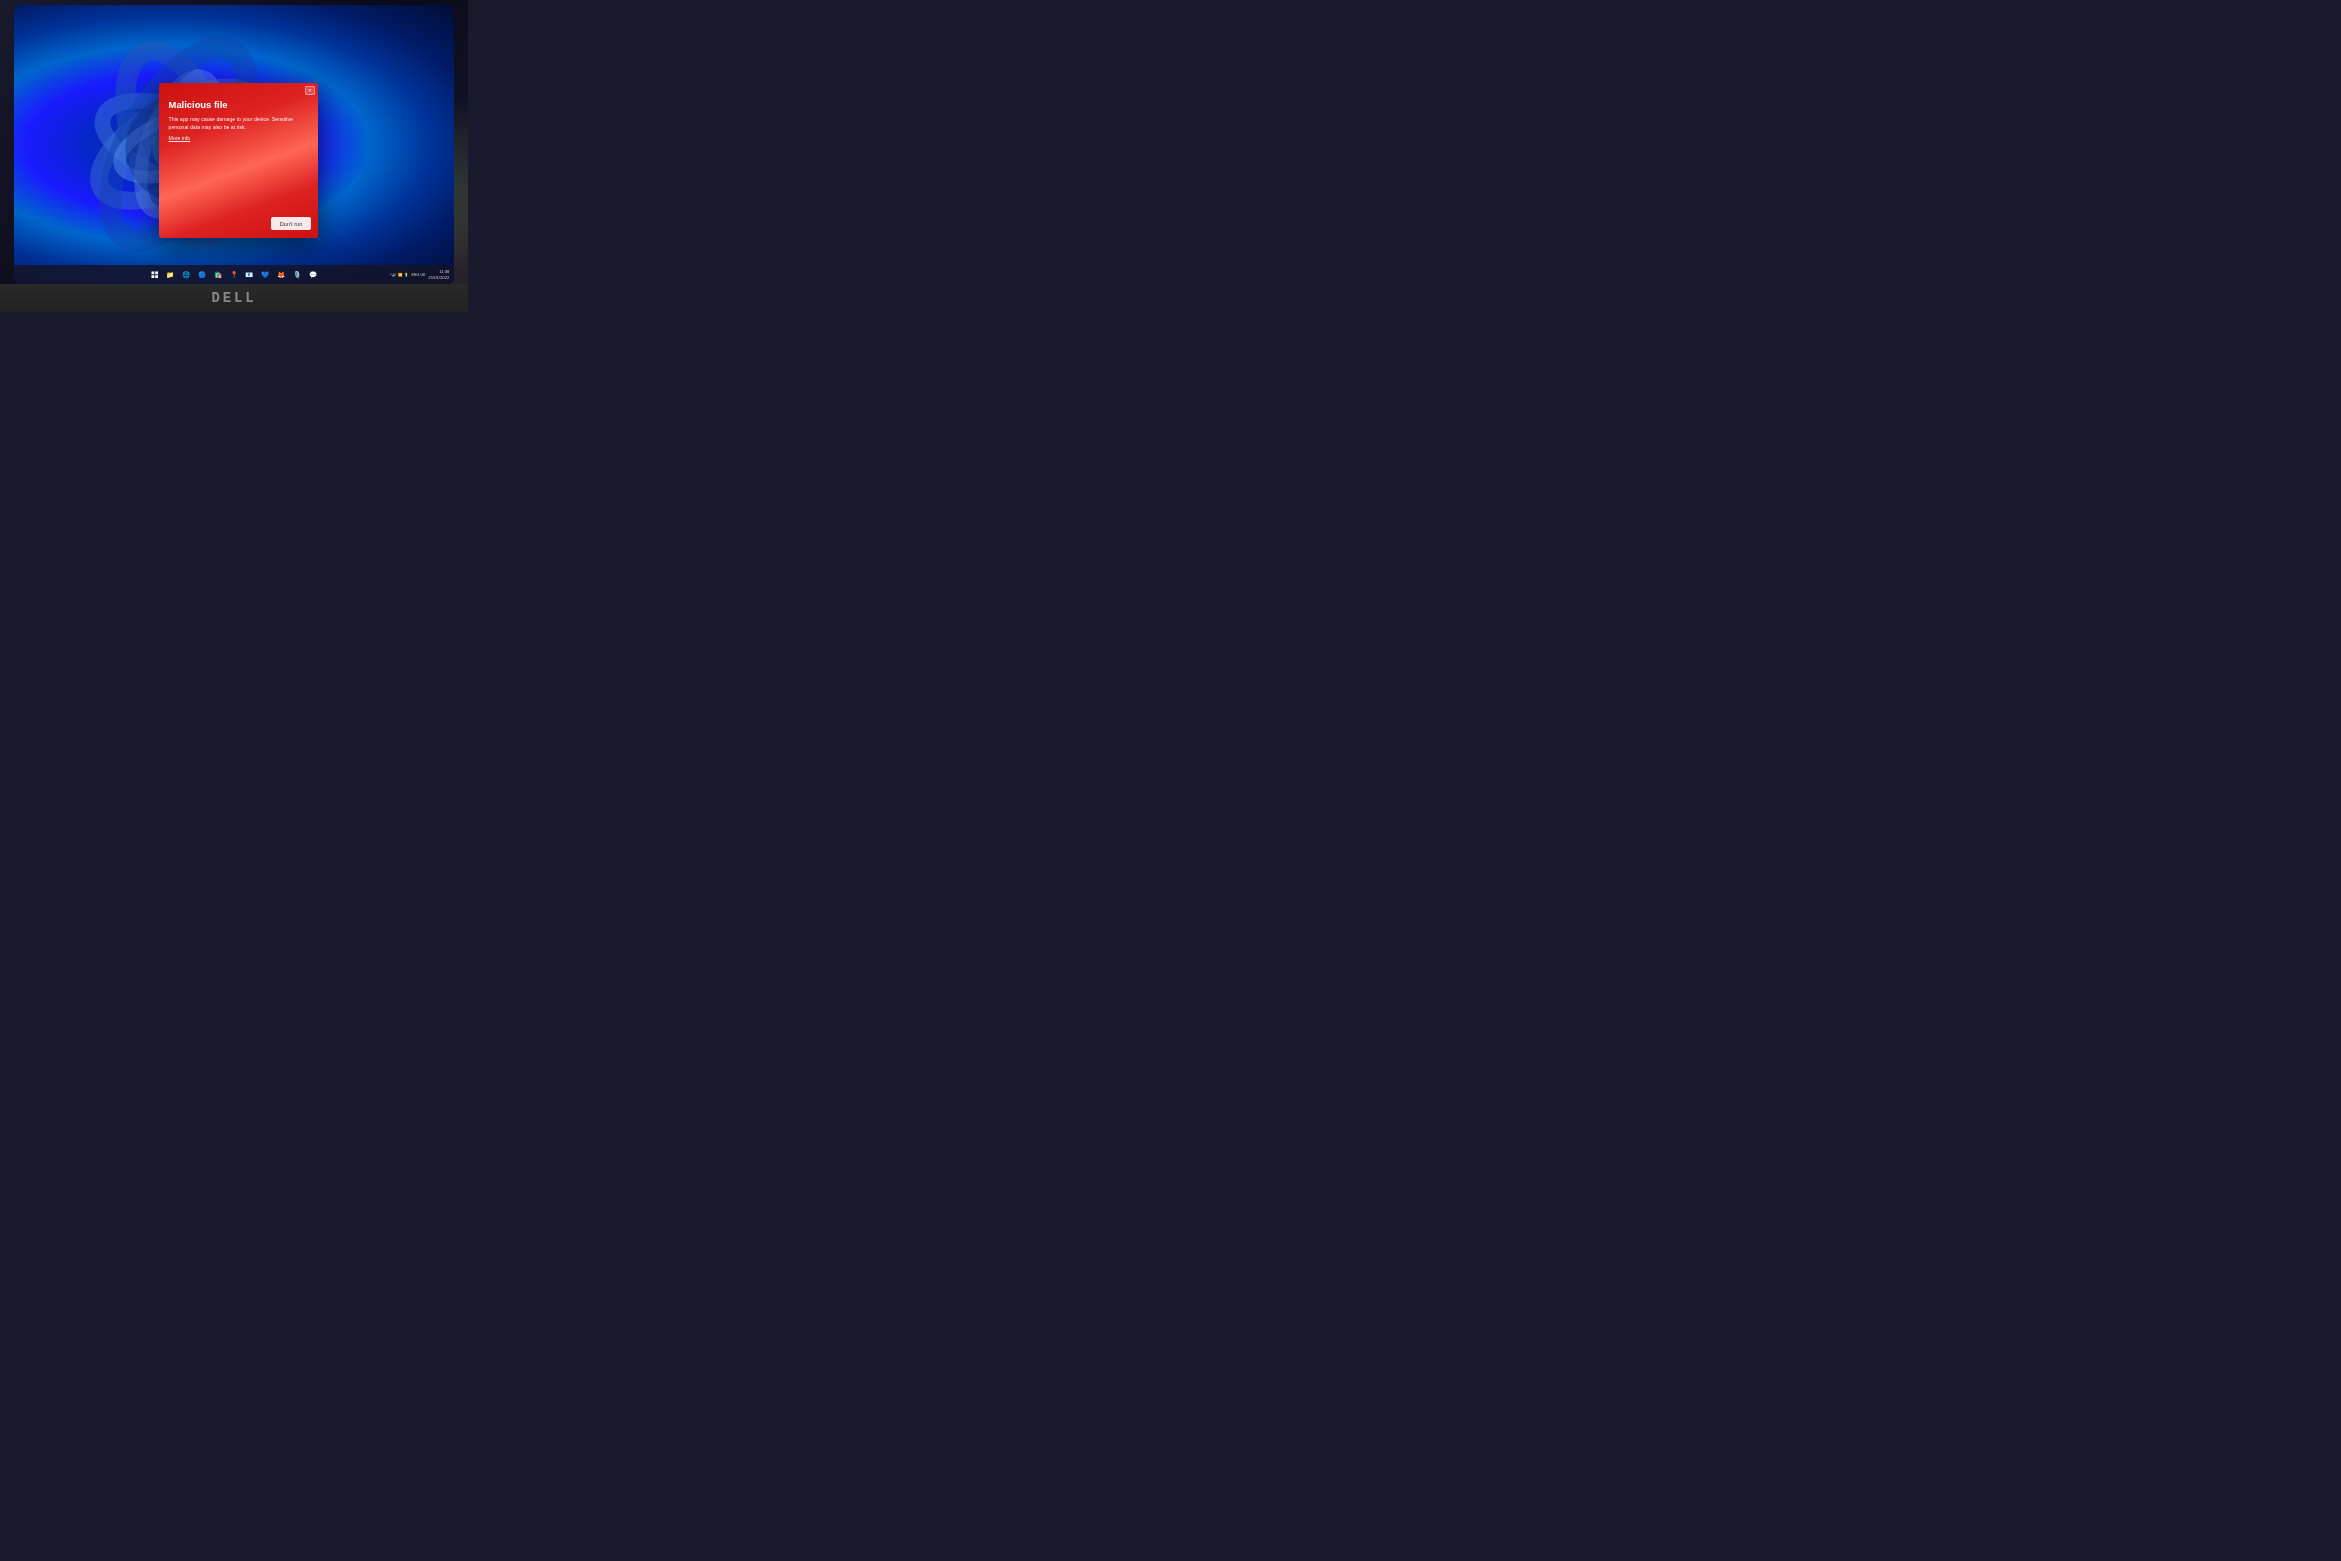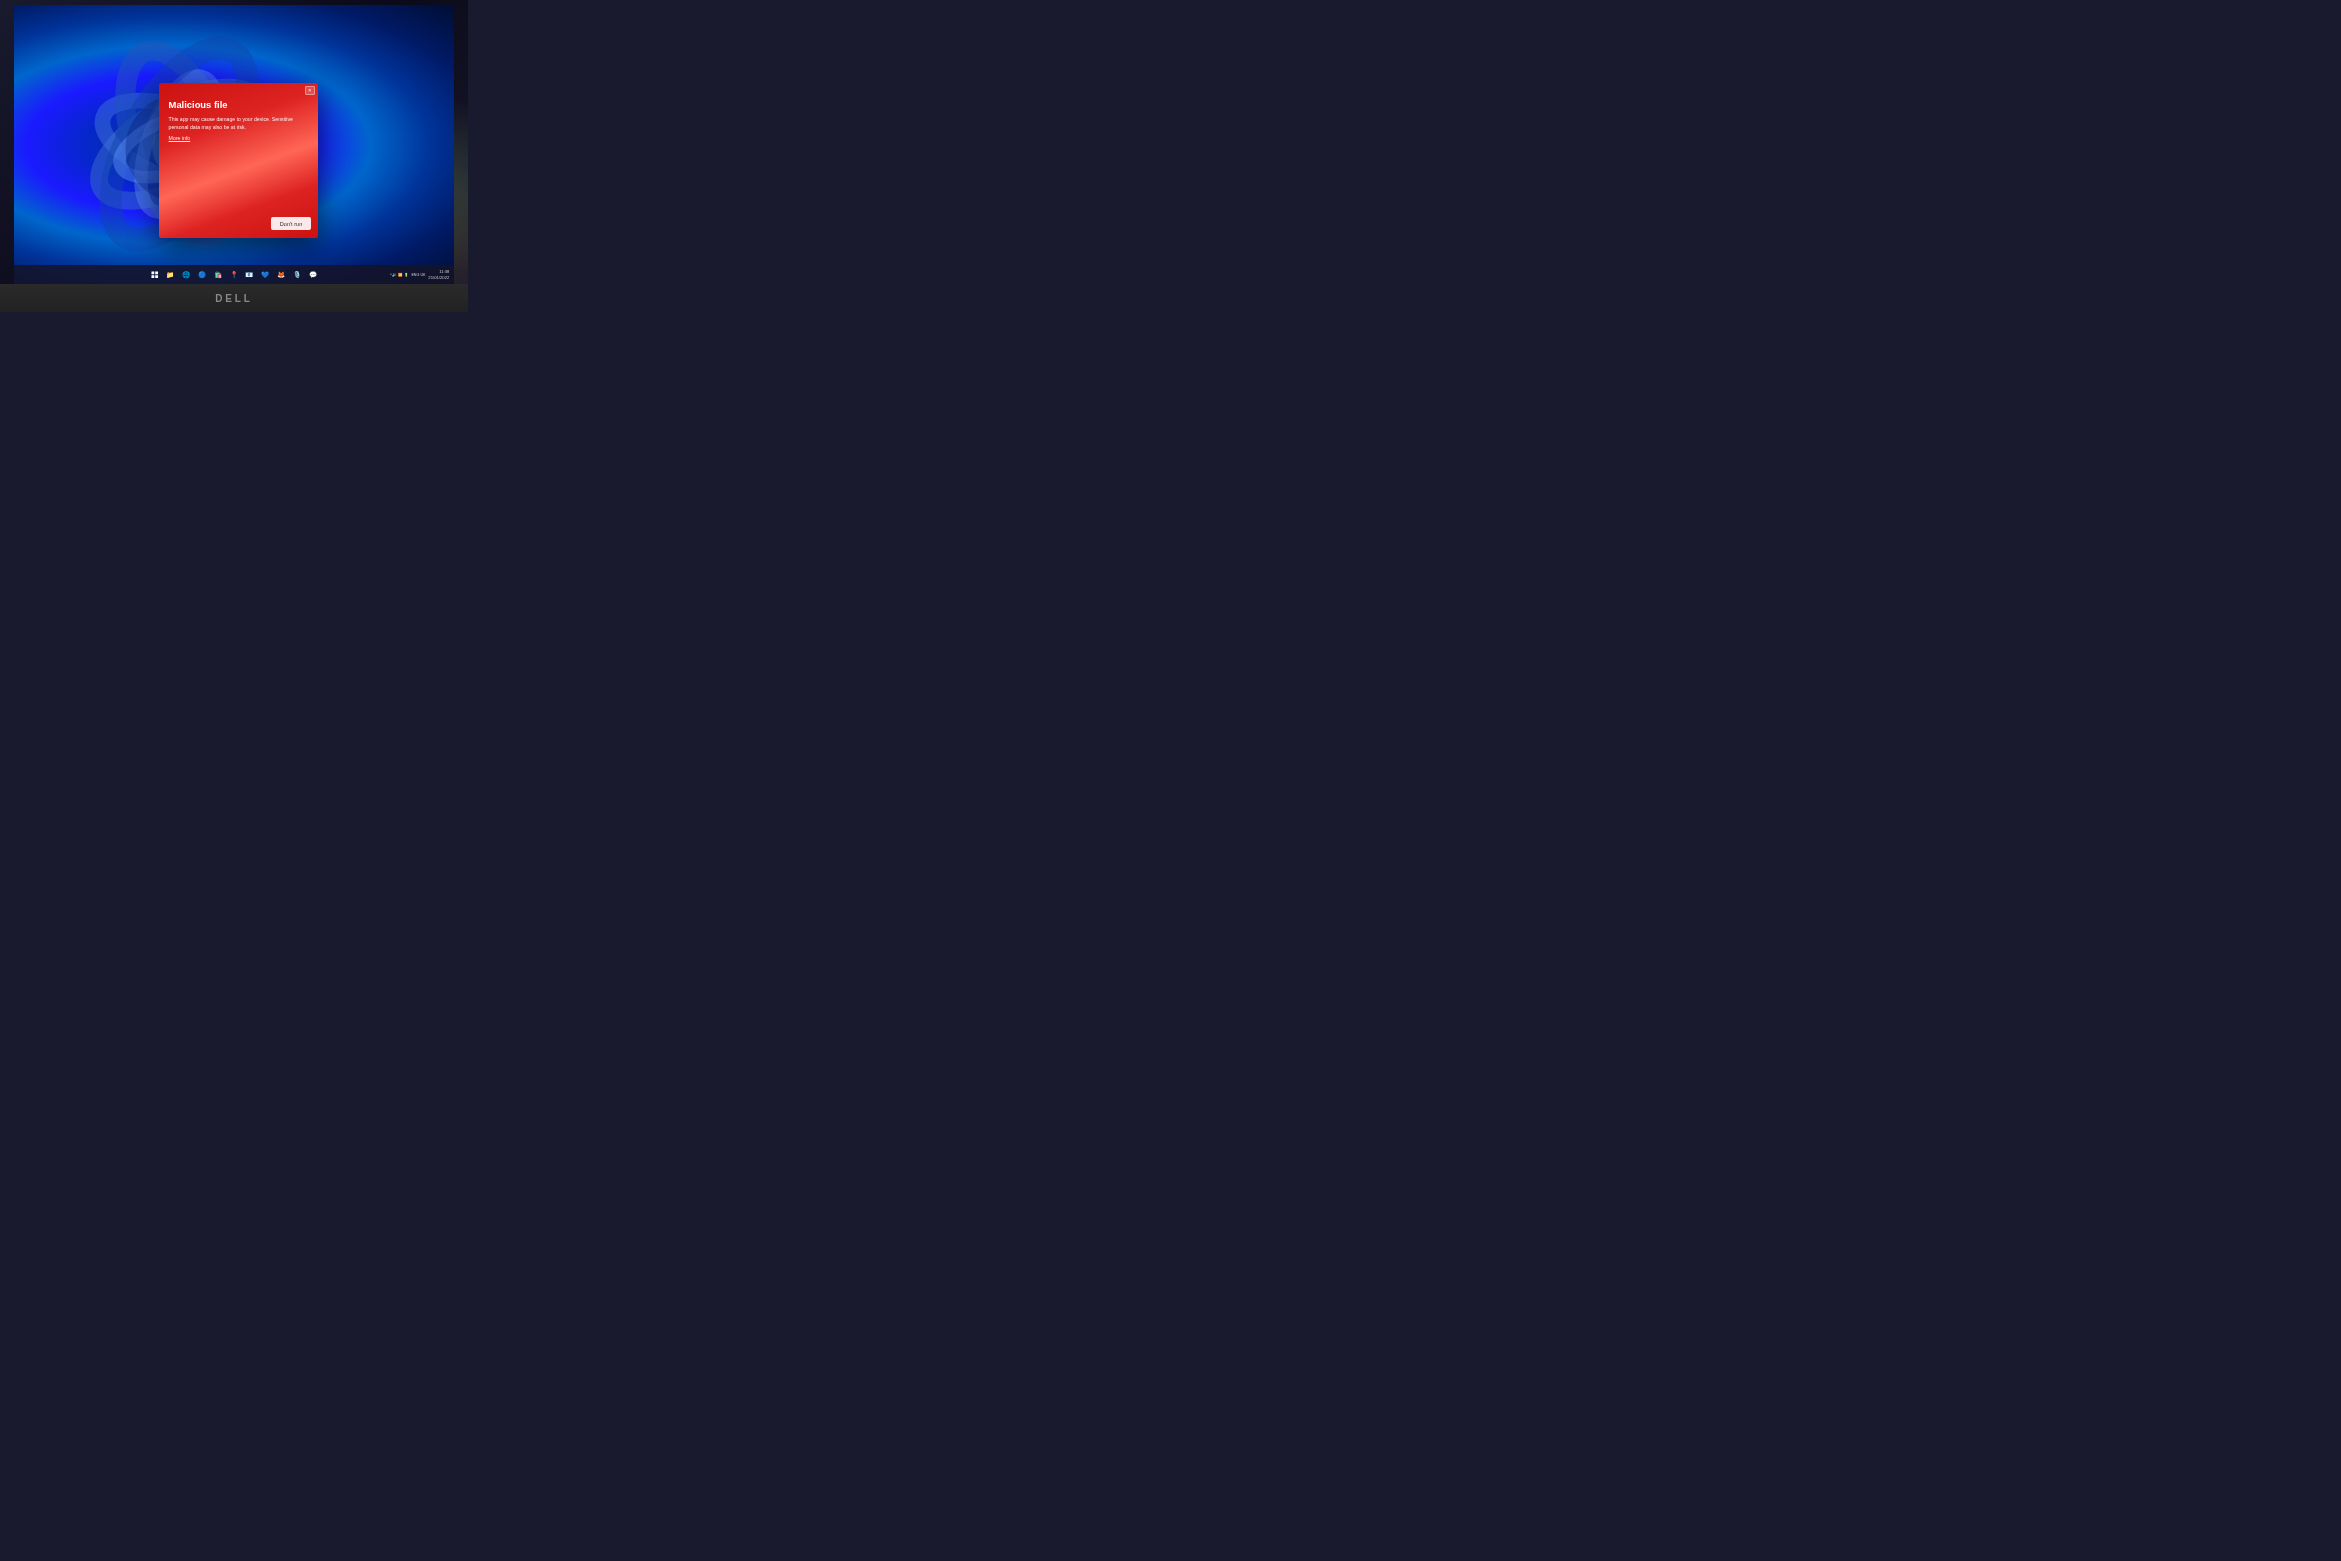--- a/index.html
+++ b/index.html
@@ -14,21 +14,21 @@
     }
 
     
     .screen-bezel {
       position: absolute;
       top: 4.7px;
       left: 14px;
       right: 14px;
       bottom: 28px;
       background: #111;
-      border-radius: 1px;
+      border-radius: 7px;
       overflow: hidden;
     }
 
     
     .desktop {
       position: absolute;
       top: 0; left: 0; right: 0; bottom: 0;
       background: radial-gradient(ellipse at 35% 50%, #0a3a8c 0%, #0527c9 20%, #1a1aff 35%, #0066cc 50%, #003399 65%, #001a66 80%, #000d33 100%);
       overflow: hidden;
     }
@@ -168,24 +168,24 @@
       right: 0;
       height: 28px;
       background: linear-gradient(180deg, #2a2a2a 0%, #222 100%);
       display: flex;
       align-items: center;
       justify-content: center;
     }
 
     .dell-logo {
       color: #888;
-      font-size: 10px;
+      font-size: 14px;
       font-weight: 700;
       letter-spacing: 2.8px;
-      font-family: Liberation Sans, sans-serif;
+      font-family: Liberation Mono, monospace;
     }
 
     
     .photo-bg {
       position: absolute;
       top: 0; left: 0; right: 0; bottom: 0;
       background: 
         radial-gradient(ellipse at 85% 60%, rgba(120, 160, 100, 0.3) 0%, transparent 35%),
         radial-gradient(ellipse at 90% 80%, rgba(80, 60, 40, 0.4) 0%, transparent 25%),
         linear-gradient(135deg, #1a1a2e 0%, #0a0a1a 50%, #1a1a2e 100%);

